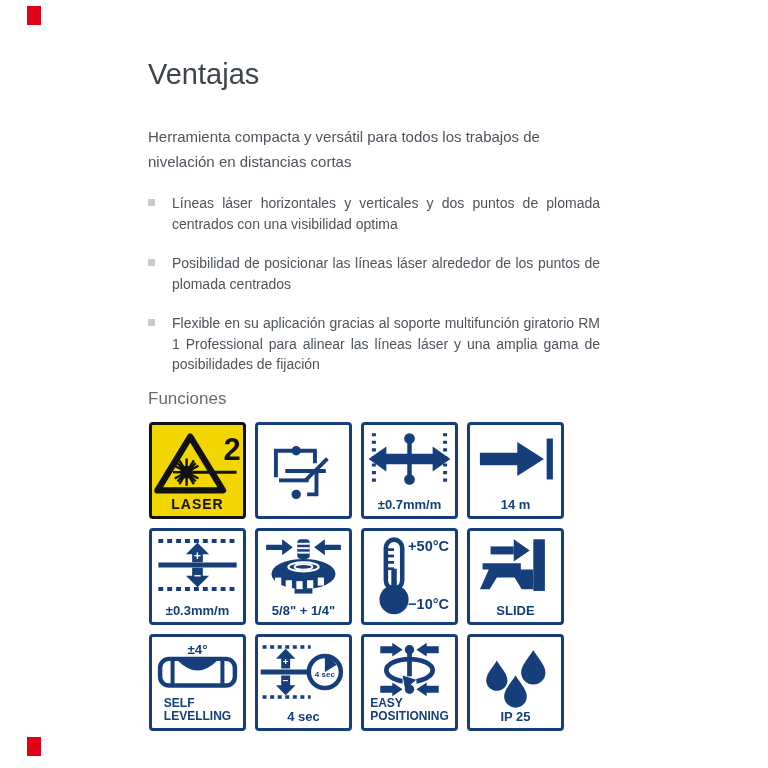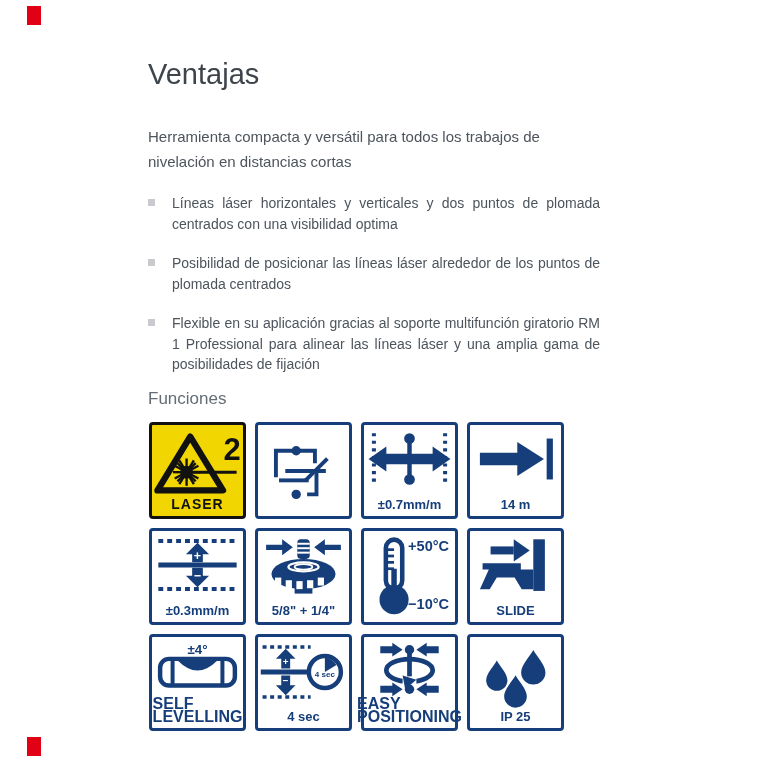--- a/index.html
+++ b/index.html
@@ -15,21 +15,21 @@
   ul.bullets li{display:flex;margin-bottom:14px;margin-top:19px;}
   .bullet-marker{flex:0 0 auto;width:7px;height:7px;background:#c8cacd;margin:6px 17px 0 0;}
   .bullet-text{font-size:14px;line-height:20.5px;color:#4d545c;text-align:justify;}
   .functions-heading{margin:6px 0 0;font-size:17px;line-height:20px;font-weight:400;color:#646d76;}
   .grid{margin:13px 0 0 1px;display:grid;grid-template-columns:repeat(4,97px);grid-auto-rows:97px;gap:9px;width:415px;}
   .tile{box-sizing:border-box;width:97px;height:97px;background:#fff;border:3px solid #163e7a;border-radius:4px;
         display:flex;flex-direction:column;align-items:center;justify-content:space-between;padding:5px 2px 4px;}
   .tile.laser{background:#f2d602;border-color:#111111;border-radius:4px;}
   .tile-label{font-size:13px;line-height:13.5px;font-weight:bold;color:#163e7a;text-align:left;white-space:pre-line;}
   .tile.laser .tile-label{color:#111;font-size:14px;letter-spacing:1px;}
-  .tile-label.two-line{font-size:16px;}
+  .tile-label.two-line{font-size:12px;}
   .tile svg{display:block;}
   .tile svg text{font-family:"Liberation Sans",sans-serif;font-weight:bold;fill:#163e7a;}
   .tile.laser svg text{fill:#111;}
   .nv{fill:#163e7a;}
   .st{stroke:#163e7a;fill:none;}
 </style>
 </head>
 <body>
 
 <div class="page">

